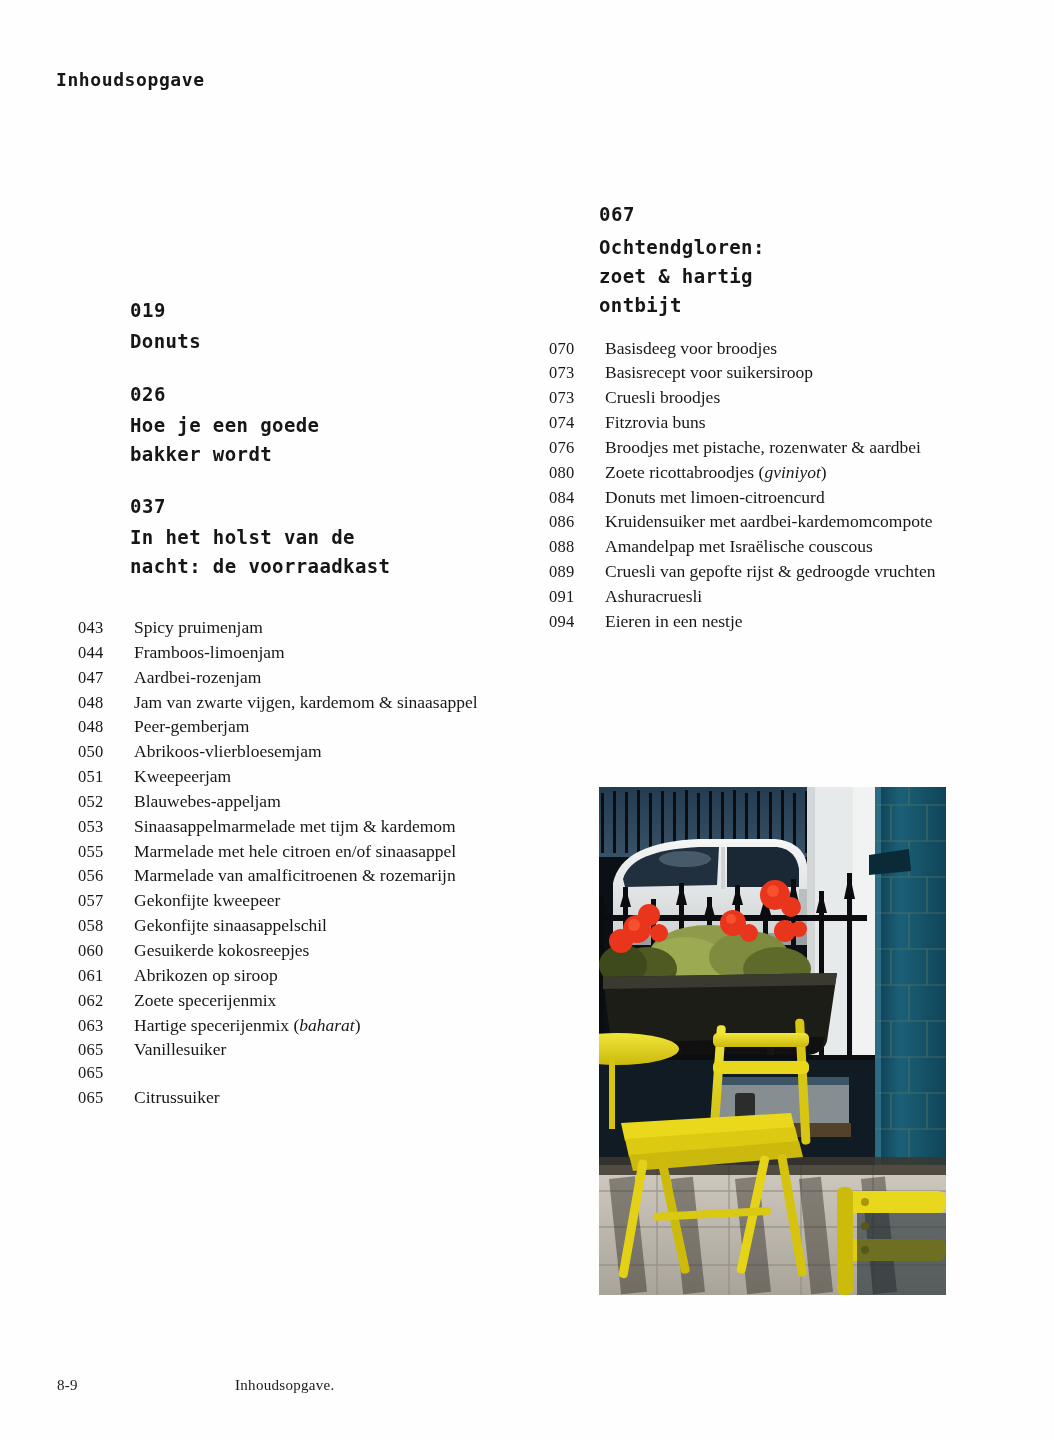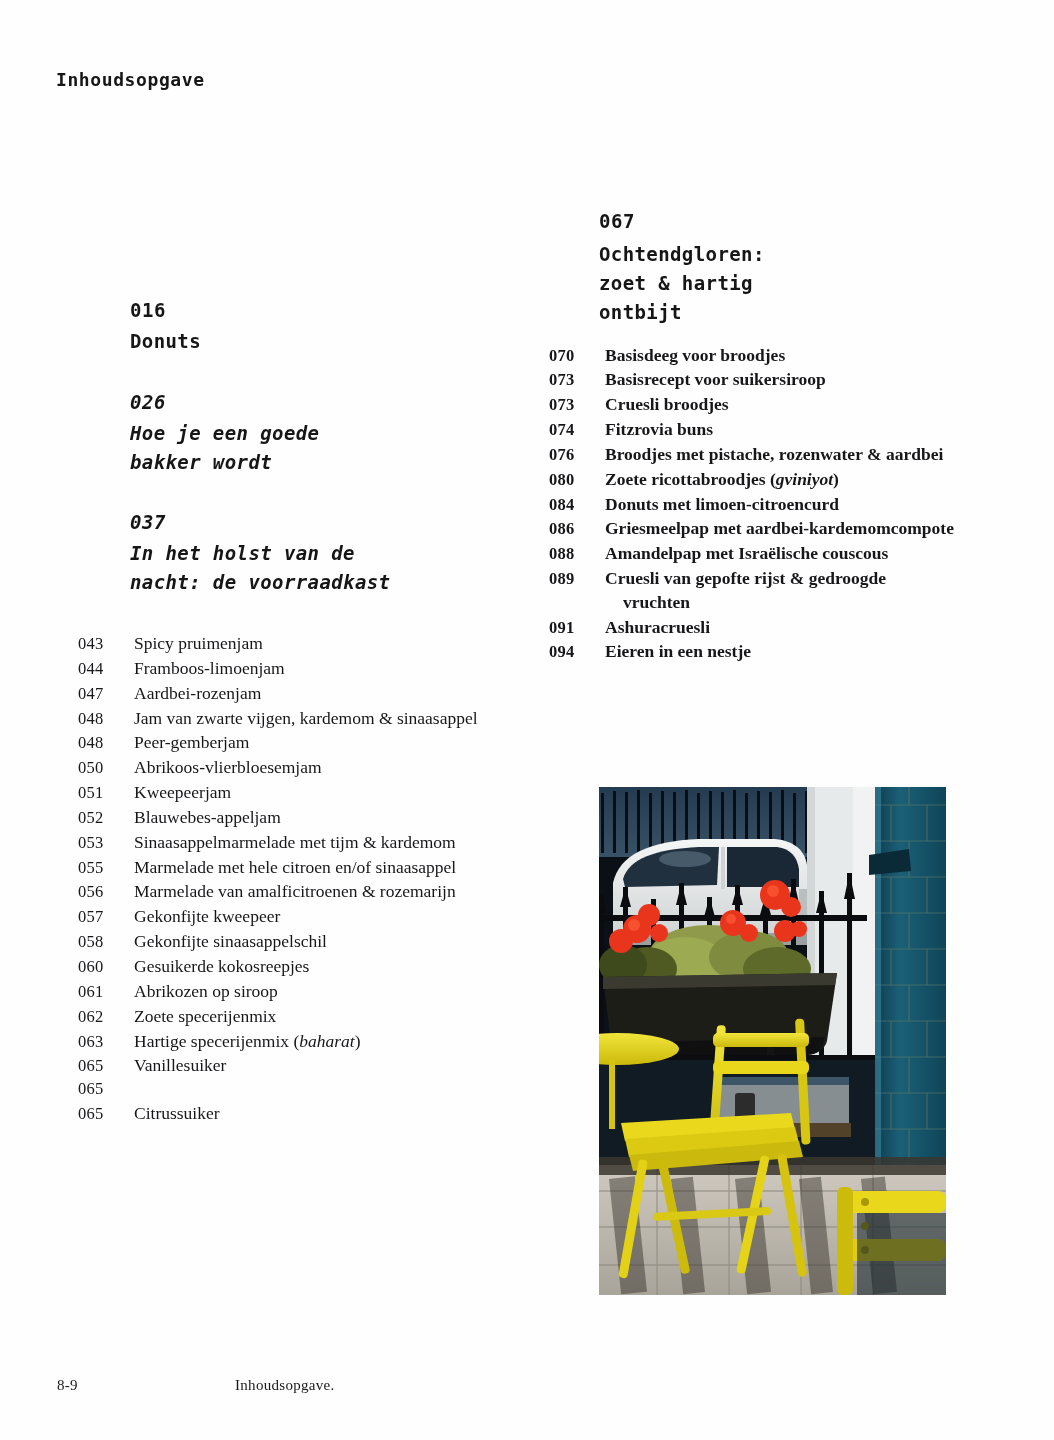--- a/index.html
+++ b/index.html
@@ -37,27 +37,27 @@
   
   .col-left {
     position: absolute;
     left: 56px;
     top: 300px;
     width: 480px;
   }
   .col-right {
     position: absolute;
     left: 527px;
-    top: 211px;
+    top: 204px;
     width: 430px;
   }
 
   
   .section { margin-bottom: 0; }
-  .section + .section { margin-top: 36px; font-style: italic; }
+  .section + .section { margin-top: 28px; }
 
   .sec-num {
     font-family: "DejaVu Sans Mono", monospace;
     font-weight: 700;
     font-size: 19px;
     letter-spacing: 0.5px;
     color: #161616;
     margin: 0 0 6px 0;
     line-height: 1.1;
   }
@@ -77,21 +77,21 @@
   .col-right .sec-num { font-size: 19px; margin-bottom: 8px; }
   .col-right .section-head-indent { padding-left: 72px; }
 
   
   .entries {
     margin: 0;
     padding: 0;
     list-style: none;
   }
   .col-left .entries { margin-top: 34px; }
-  .col-right .entries { margin-top: 16px; font-weight: bold; }
+  .col-right .entries { margin-top: 16px; }
 
   .entry {
     display: flex;
     align-items: baseline;
     font-size: 17.5px;
     line-height: 1.385;
     color: #17171a;
   }
   .entry .num {
     flex: 0 0 auto;
@@ -145,21 +145,21 @@
 </head>
 <body>
 
 <div class="page">
 
   <div class="doc-title">Inhoudsopgave</div>
 
   <div class="col-left">
 
     <div class="section section-head-indent">
-      <div class="sec-num">016</div>
+      <div class="sec-num">019</div>
       <div class="sec-title">Donuts</div>
     </div>
 
     <div class="section section-head-indent">
       <div class="sec-num">026</div>
       <div class="sec-title">Hoe je een goede
 bakker wordt</div>
     </div>
 
     <div class="section section-head-indent">
@@ -284,21 +284,21 @@
         <li class="entry">
           <span class="num">080</span>
           <span class="label">Zoete ricottabroodjes (<i>gviniyot</i>)</span>
         </li>
         <li class="entry">
           <span class="num">084</span>
           <span class="label">Donuts met limoen-citroencurd</span>
         </li>
         <li class="entry">
           <span class="num">086</span>
-          <span class="label">Griesmeelpap met aardbei-kardemomcompote</span>
+          <span class="label">Kruidensuiker met aardbei-kardemomcompote</span>
         </li>
         <li class="entry">
           <span class="num">088</span>
           <span class="label">Amandelpap met Israëlische couscous</span>
         </li>
         <li class="entry">
           <span class="num">089</span>
           <span class="label">Cruesli van gepofte rijst &amp; gedroogde vruchten</span>
         </li>
         <li class="entry">

